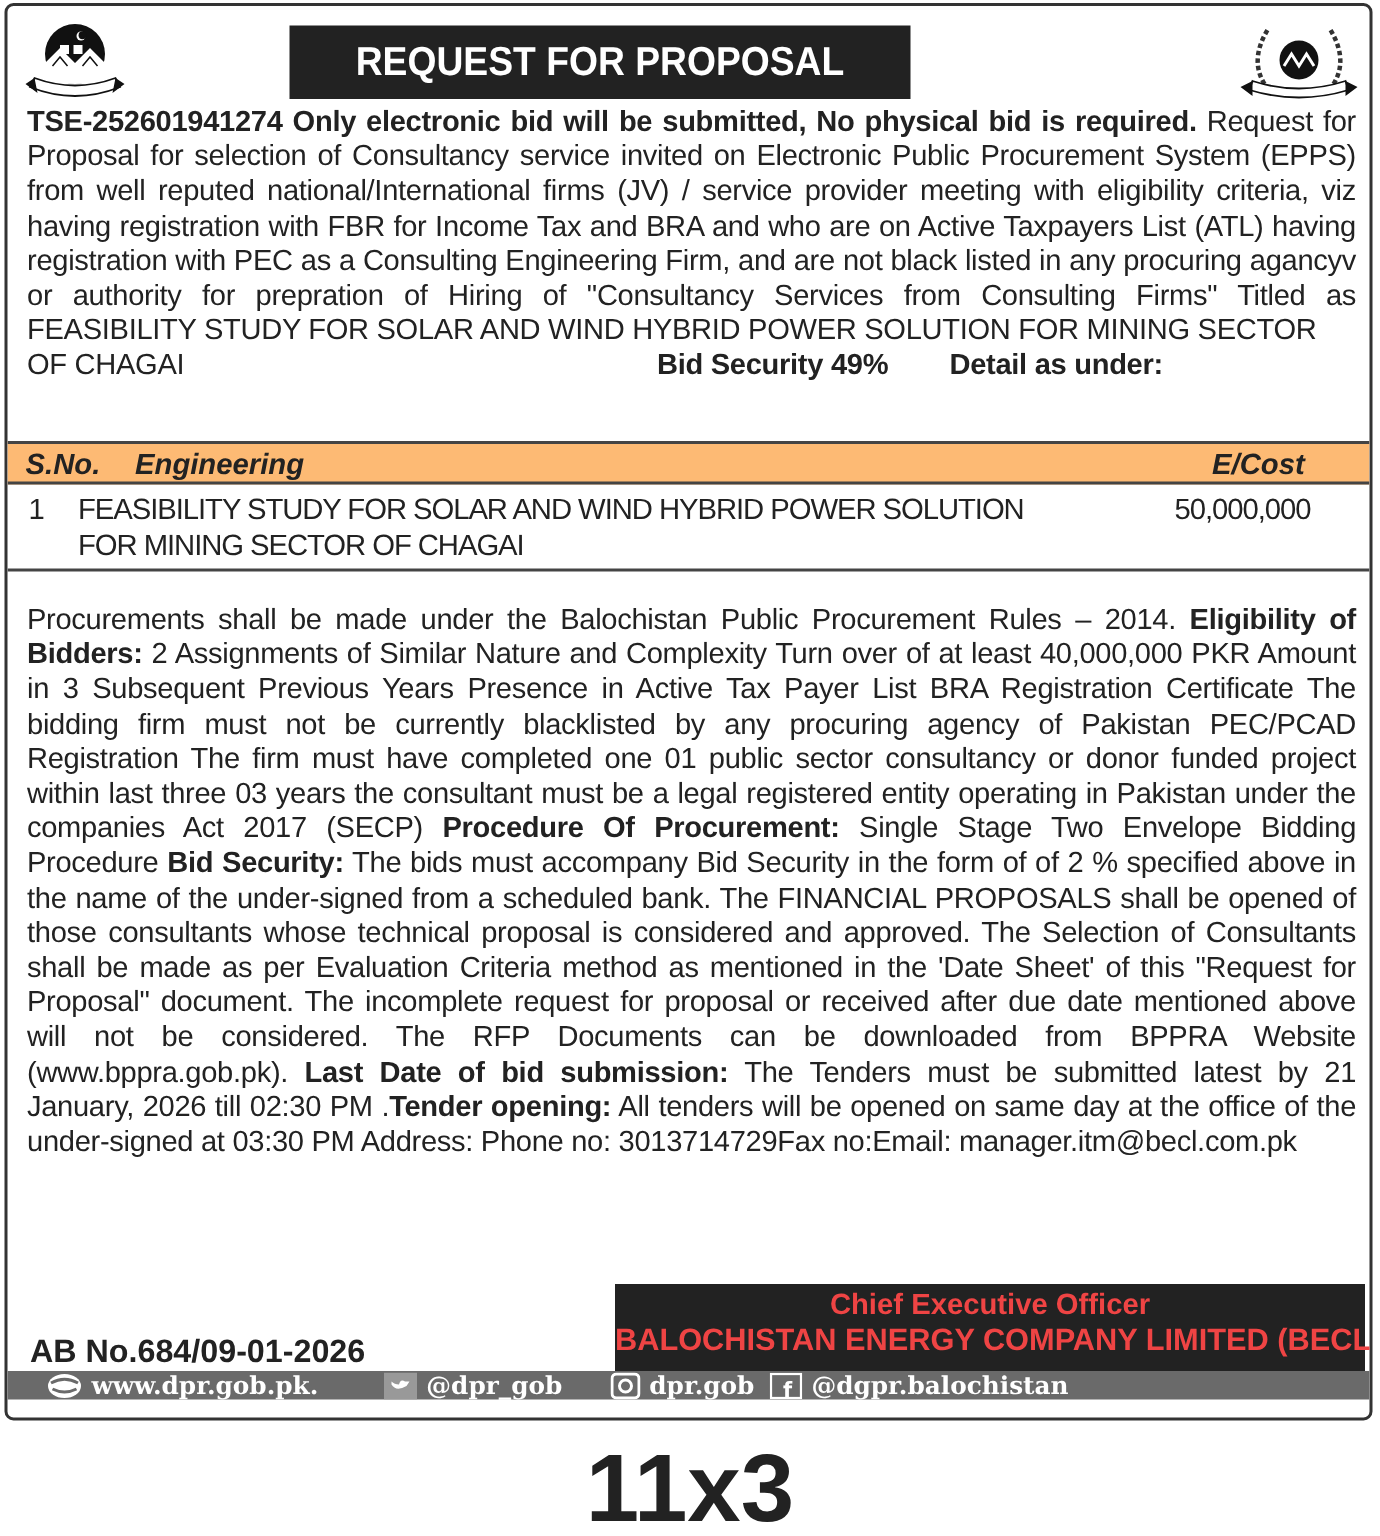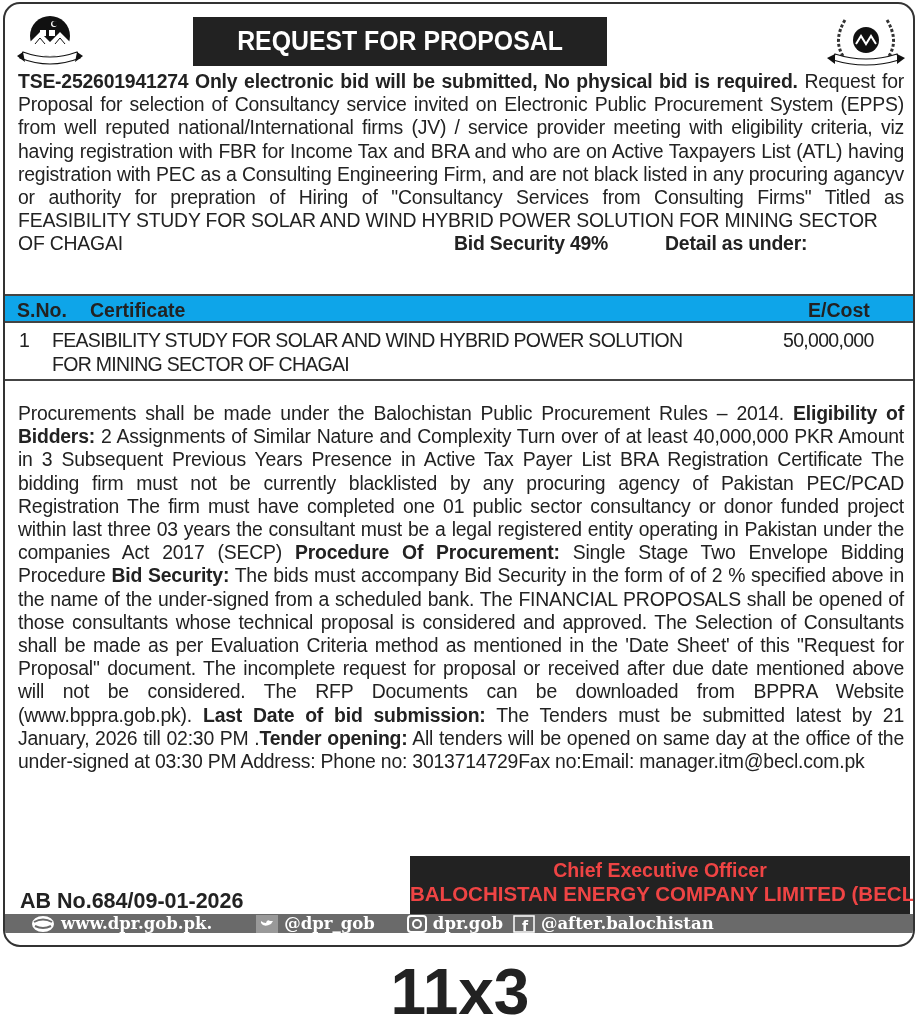--- a/index.html
+++ b/index.html
@@ -1,26 +1,26 @@
 <!DOCTYPE html>
 <html><head>
 <meta charset="utf-8">
 <style>
   html, body { margin:0; padding:0; background:#fff; }
   body { width:920px; height:1024px; position:relative; font-family:"Liberation Sans", sans-serif; color:#222; overflow:hidden; }
-  .frame { position:absolute; left:3px; top:2px; width:912px; height:945px; border:2px solid #333; border-radius:17px; box-sizing:border-box; overflow:hidden; }
+  .frame { position:absolute; left:3px; top:2px; width:912px; height:945px; border:2px solid #333; border-radius:6px; box-sizing:border-box; overflow:hidden; }
   .logo { position:absolute; }
   .logo-left { left:10px; top:8px; width:70px; height:58px; }
   .logo-right { left:818px; top:8px; width:86px; height:60px; }
   .title-bar { position:absolute; left:170px; top:13px; width:450px; height:49px; background:#222; color:#fff; font-weight:bold; font-size:27px; display:flex; align-items:center; justify-content:center; letter-spacing:0; transform:scaleX(0.92); }
   .intro { position:absolute; left:13px; top:66px; width:886px; font-size:19.4px; line-height:23.2px; text-align:justify; letter-spacing:-0.2px; }
   .intro b { font-weight:bold; }
-  .intro .last-line { display:flex;gap:16px; }
+  .intro .last-line { display:flex; }
   .intro .last-line span { white-space:nowrap; }
-  .table-head { position:absolute; left:0; top:290px; width:908px; height:29px; background:#0ea5e9; border-top:2px solid #444; border-bottom:2px solid #444; font-weight:bold; font-size:19.5px; box-sizing:border-box; }
+  .table-head { position:absolute; left:0; top:290px; width:908px; height:29px; background:#fdba74; border-top:2px solid #444; border-bottom:2px solid #444; font-weight:bold; font-size:19.5px; box-sizing:border-box;font-style:italic; }
   .table-head span, .table-row span { position:absolute; }
   .table-row { position:absolute; left:0; top:319px; width:908px; height:58px; border-bottom:2px solid #444; font-size:19.5px; line-height:23.5px; box-sizing:border-box; letter-spacing:-0.7px; }
   .body { position:absolute; left:13px; top:398px; width:886px; font-size:19.4px; line-height:23.2px; text-align:justify; letter-spacing:-0.2px; }
   .sign-box { position:absolute; left:405px; top:852px; width:500px; height:58px; background:#222; color:#ef4444; font-weight:bold; text-align:center; }
   .sign-box .l1 { font-size:19.5px; line-height:22px; margin-top:3px; }
   .sign-box .l2 { font-size:20.5px; line-height:26px; white-space:nowrap; }
   .ab-no { position:absolute; left:15px; top:885px; font-weight:bold; font-size:21.5px; }
   .social-bar { position:absolute; left:0; top:910px; width:908px; height:19px; background:#6a6a6a; color:#fff; font-family:"DejaVu Serif", serif; font-weight:bold; font-size:16.5px; display:flex; align-items:center; box-sizing:border-box; padding-left:26px; }
   .social-bar .item { display:flex; align-items:center; margin-right:20px; white-space:nowrap; }
   .social-bar .ic { display:inline-flex; align-items:center; justify-content:center; margin-right:6px; }
@@ -58,21 +58,21 @@
     <b>TSE-252601941274</b><b> Only electronic bid will be submitted, No physical bid is required.</b><span> Request for Proposal for selection of Consultancy service invited on Electronic Public Procurement System (EPPS) from well reputed national/International firms (JV) / service provider meeting with eligibility criteria, viz having registration with FBR for Income Tax and BRA and who are on Active Taxpayers List (ATL) having registration with PEC as a Consulting Engineering Firm, and are not black listed in any procuring agancyv or authority for prepration of Hiring of "Consultancy Services from Consulting Firms" Titled as FEASIBILITY STUDY FOR SOLAR AND WIND HYBRID POWER SOLUTION FOR MINING SECTOR</span>
     <div class="last-line">
       <span style="width:420px;">OF CHAGAI</span>
       <b style="width:195px;">Bid Security 49%</b>
       <b>Detail as under:</b>
     </div>
   </div>
 
   <div class="table-head">
     <span style="left:12px; top:3px;">S.No.</span>
-    <span style="left:85px; top:3px;">Certificate</span>
+    <span style="left:85px; top:3px;">Engineering</span>
     <span style="left:803px; top:3px;">E/Cost</span>
   </div>
 
   <div class="table-row">
     <span style="left:14px; top:6px;">1</span>
     <span style="left:47px; top:6px;">FEASIBILITY STUDY FOR SOLAR AND WIND HYBRID POWER SOLUTION</span>
     <span style="left:47px; top:30px;">FOR MINING SECTOR OF CHAGAI</span>
     <span style="left:778px; top:6px;">50,000,000</span>
   </div>
 
@@ -113,18 +113,18 @@
       </span>
       <span>dpr.gob</span>
     </div>
     <div class="item">
       <span class="ic">
         <svg width="22" height="18" viewBox="0 0 22 18">
             <rect x="1" y="1" width="20" height="16" fill="none" stroke="#fff" stroke-width="1.5"></rect>
             <text x="9" y="16" font-family="DejaVu Sans, sans-serif" font-weight="bold" font-size="14" fill="#fff">f</text>
           </svg>
       </span>
-      <span>@after.balochistan</span>
+      <span>@dgpr.balochistan</span>
     </div>
   </div>
 </div>
 
 <div class="size-label">11x3</div>
 
 </body></html>

